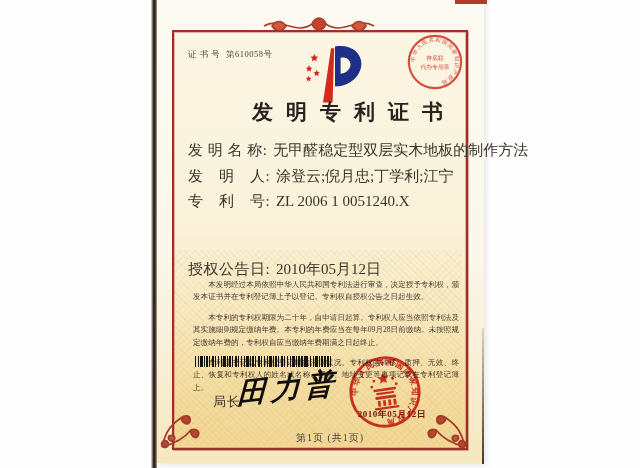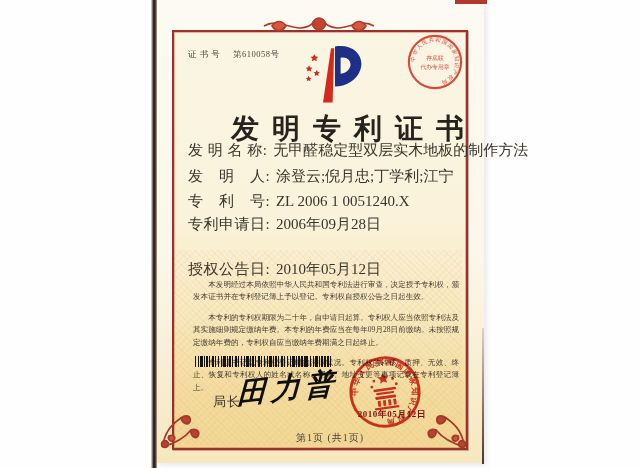--- a/index.html
+++ b/index.html
@@ -21,24 +21,24 @@
   .frame{position:absolute;left:172px;top:30px;width:292px;height:416px;
     border:2px solid #9c3128;
     box-shadow:inset 0 0 0 1px rgba(214,125,103,.55),1px 1px 0 rgba(120,40,28,.35);
     background:linear-gradient(180deg,#fbf5e4 0%,#faf2da 45%,#f8e9c0 68%,#f4dda2 85%,#f2d795 100%);}
   .frame-hatch{position:absolute;left:174px;top:250px;width:288px;height:195px;pointer-events:none;
     background:repeating-linear-gradient(45deg,rgba(198,152,62,.10) 0 1px,transparent 1px 4px),
                repeating-linear-gradient(-45deg,rgba(198,152,62,.08) 0 1px,transparent 1px 5px);
     opacity:.9;}
   
   .cert-no{position:absolute;left:188px;top:49px;font-size:8.5px;color:#4a443c;letter-spacing:.5px;}
-  .cert-no .num{margin-left:10px;}
+  .cert-no .num{margin-left:3px;}
   .logo{position:absolute;left:299px;top:45px;width:68px;height:64px;}
-  .title{position:absolute;left:172px;top:110px;width:351px;text-align:center;
-    font-size:28px;font-weight:bold;color:#26221d;letter-spacing:13px;text-indent:13px;}
+  .title{position:absolute;left:172px;top:98px;width:351px;text-align:center;
+    font-size:21px;font-weight:bold;color:#26221d;letter-spacing:13px;text-indent:13px;}
   
   .stamp{position:absolute;left:406px;top:33px;width:58px;height:58px;opacity:.88;}
   
   .field{position:absolute;left:188px;width:280px;font-size:15px;color:#3a332b;white-space:nowrap;}
   .field .lab{letter-spacing:.5px;}
   .field .val{margin-left:2px;}
   
   .body-text{position:absolute;left:185px;top:271px;width:282px;font-size:7.6px;
     line-height:12.4px;color:#453b2f;text-align:justify;}
   .body-text p{margin:8px;text-indent:2em;}
@@ -122,24 +122,20 @@
     <span class="val">无甲醛稳定型双层实木地板的制作方法</span>
   </div>
   <div class="field" style="top:167px">
     <span class="lab">发　明　人:</span>
     <span class="val">涂登云;倪月忠;丁学利;江宁</span>
   </div>
   <div class="field" style="top:192px">
     <span class="lab">专　利　号:</span>
     <span class="val">ZL 2006 1 0051240.X</span>
   </div>
-  <div class="field" style="top:215px">
-    <span class="lab">专利申请日:</span>
-    <span class="val">2006年09月28日</span>
-  </div>
   <div class="field" style="top:260px">
     <span class="lab">授权公告日:</span>
     <span class="val">2010年05月12日</span>
   </div>
 
   <div class="body-text">
     <p>本发明经过本局依照中华人民共和国专利法进行审查，决定授予专利权，颁发本证书并在专利登记簿上予以登记。专利权自授权公告之日起生效。</p>
     <p>本专利的专利权期限为二十年，自申请日起算。专利权人应当依照专利法及其实施细则规定缴纳年费。本专利的年费应当在每年09月28日前缴纳。未按照规定缴纳年费的，专利权自应当缴纳年费期满之日起终止。</p>
     <p>专利证书记载专利权登记时的法律状况。专利权的转移、质押、无效、终止、恢复和专利权人的姓名或名称、国籍、地址变更等事项记载在专利登记簿上。</p>
   </div>

